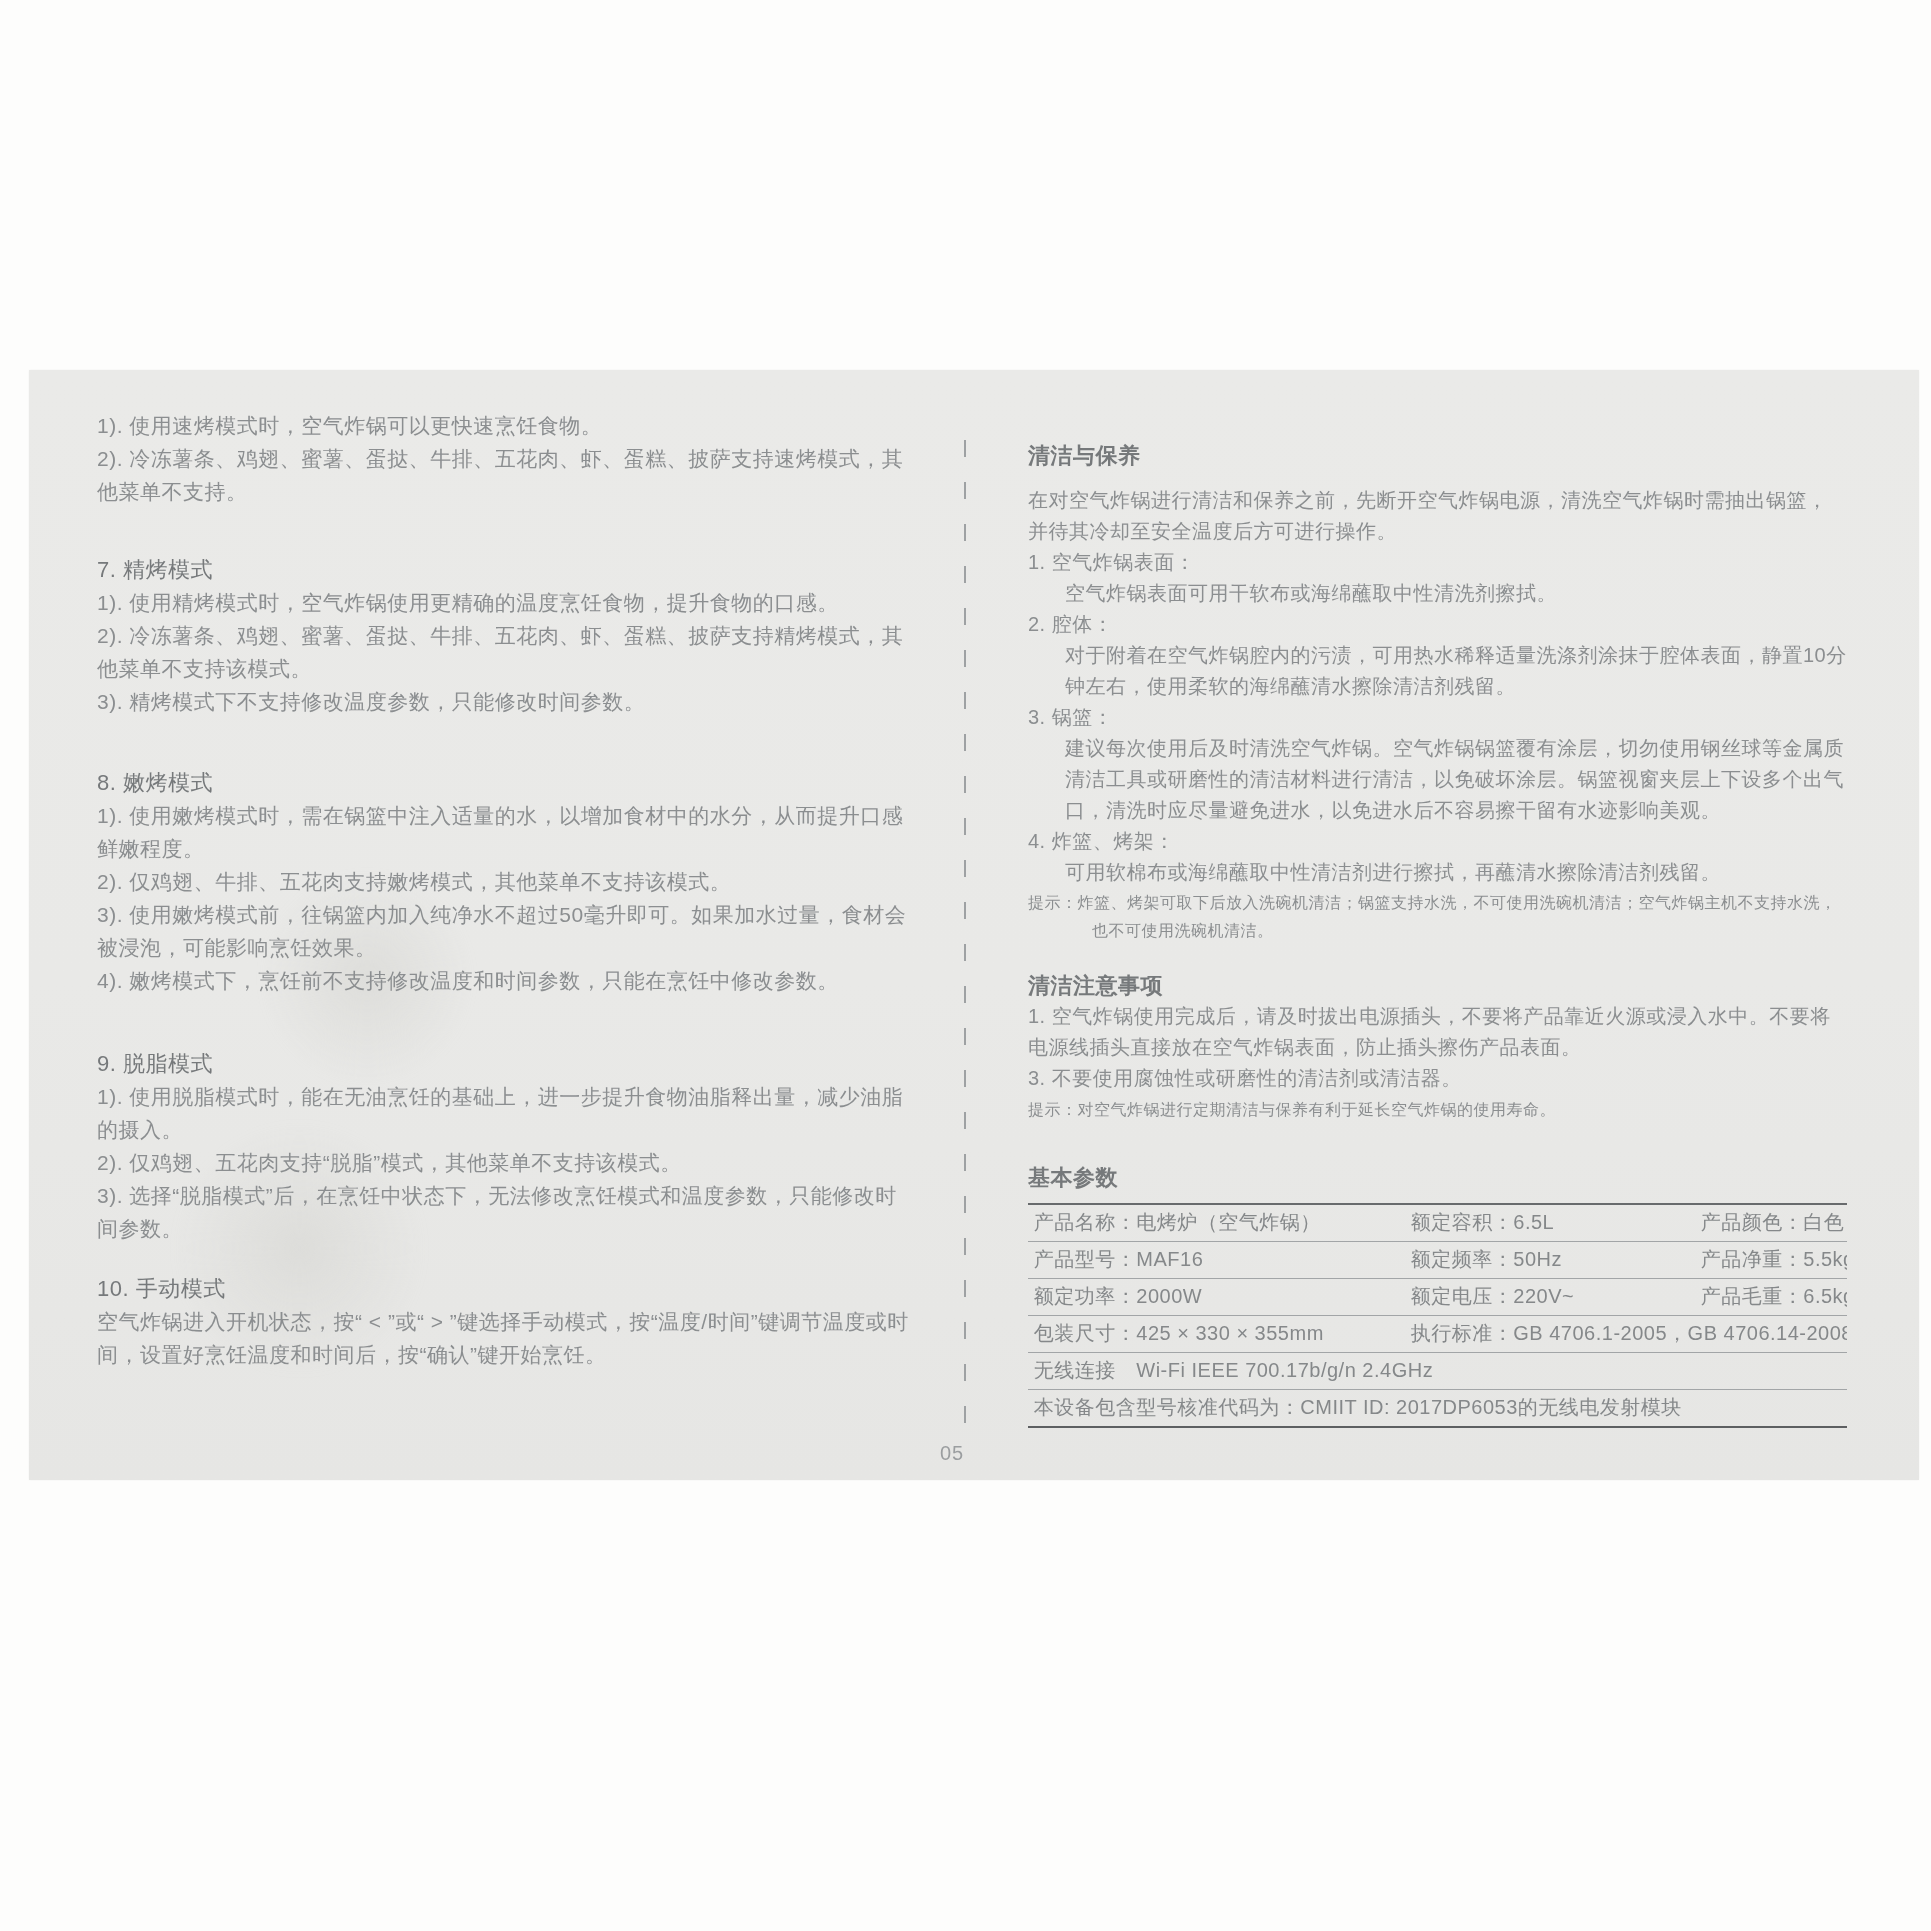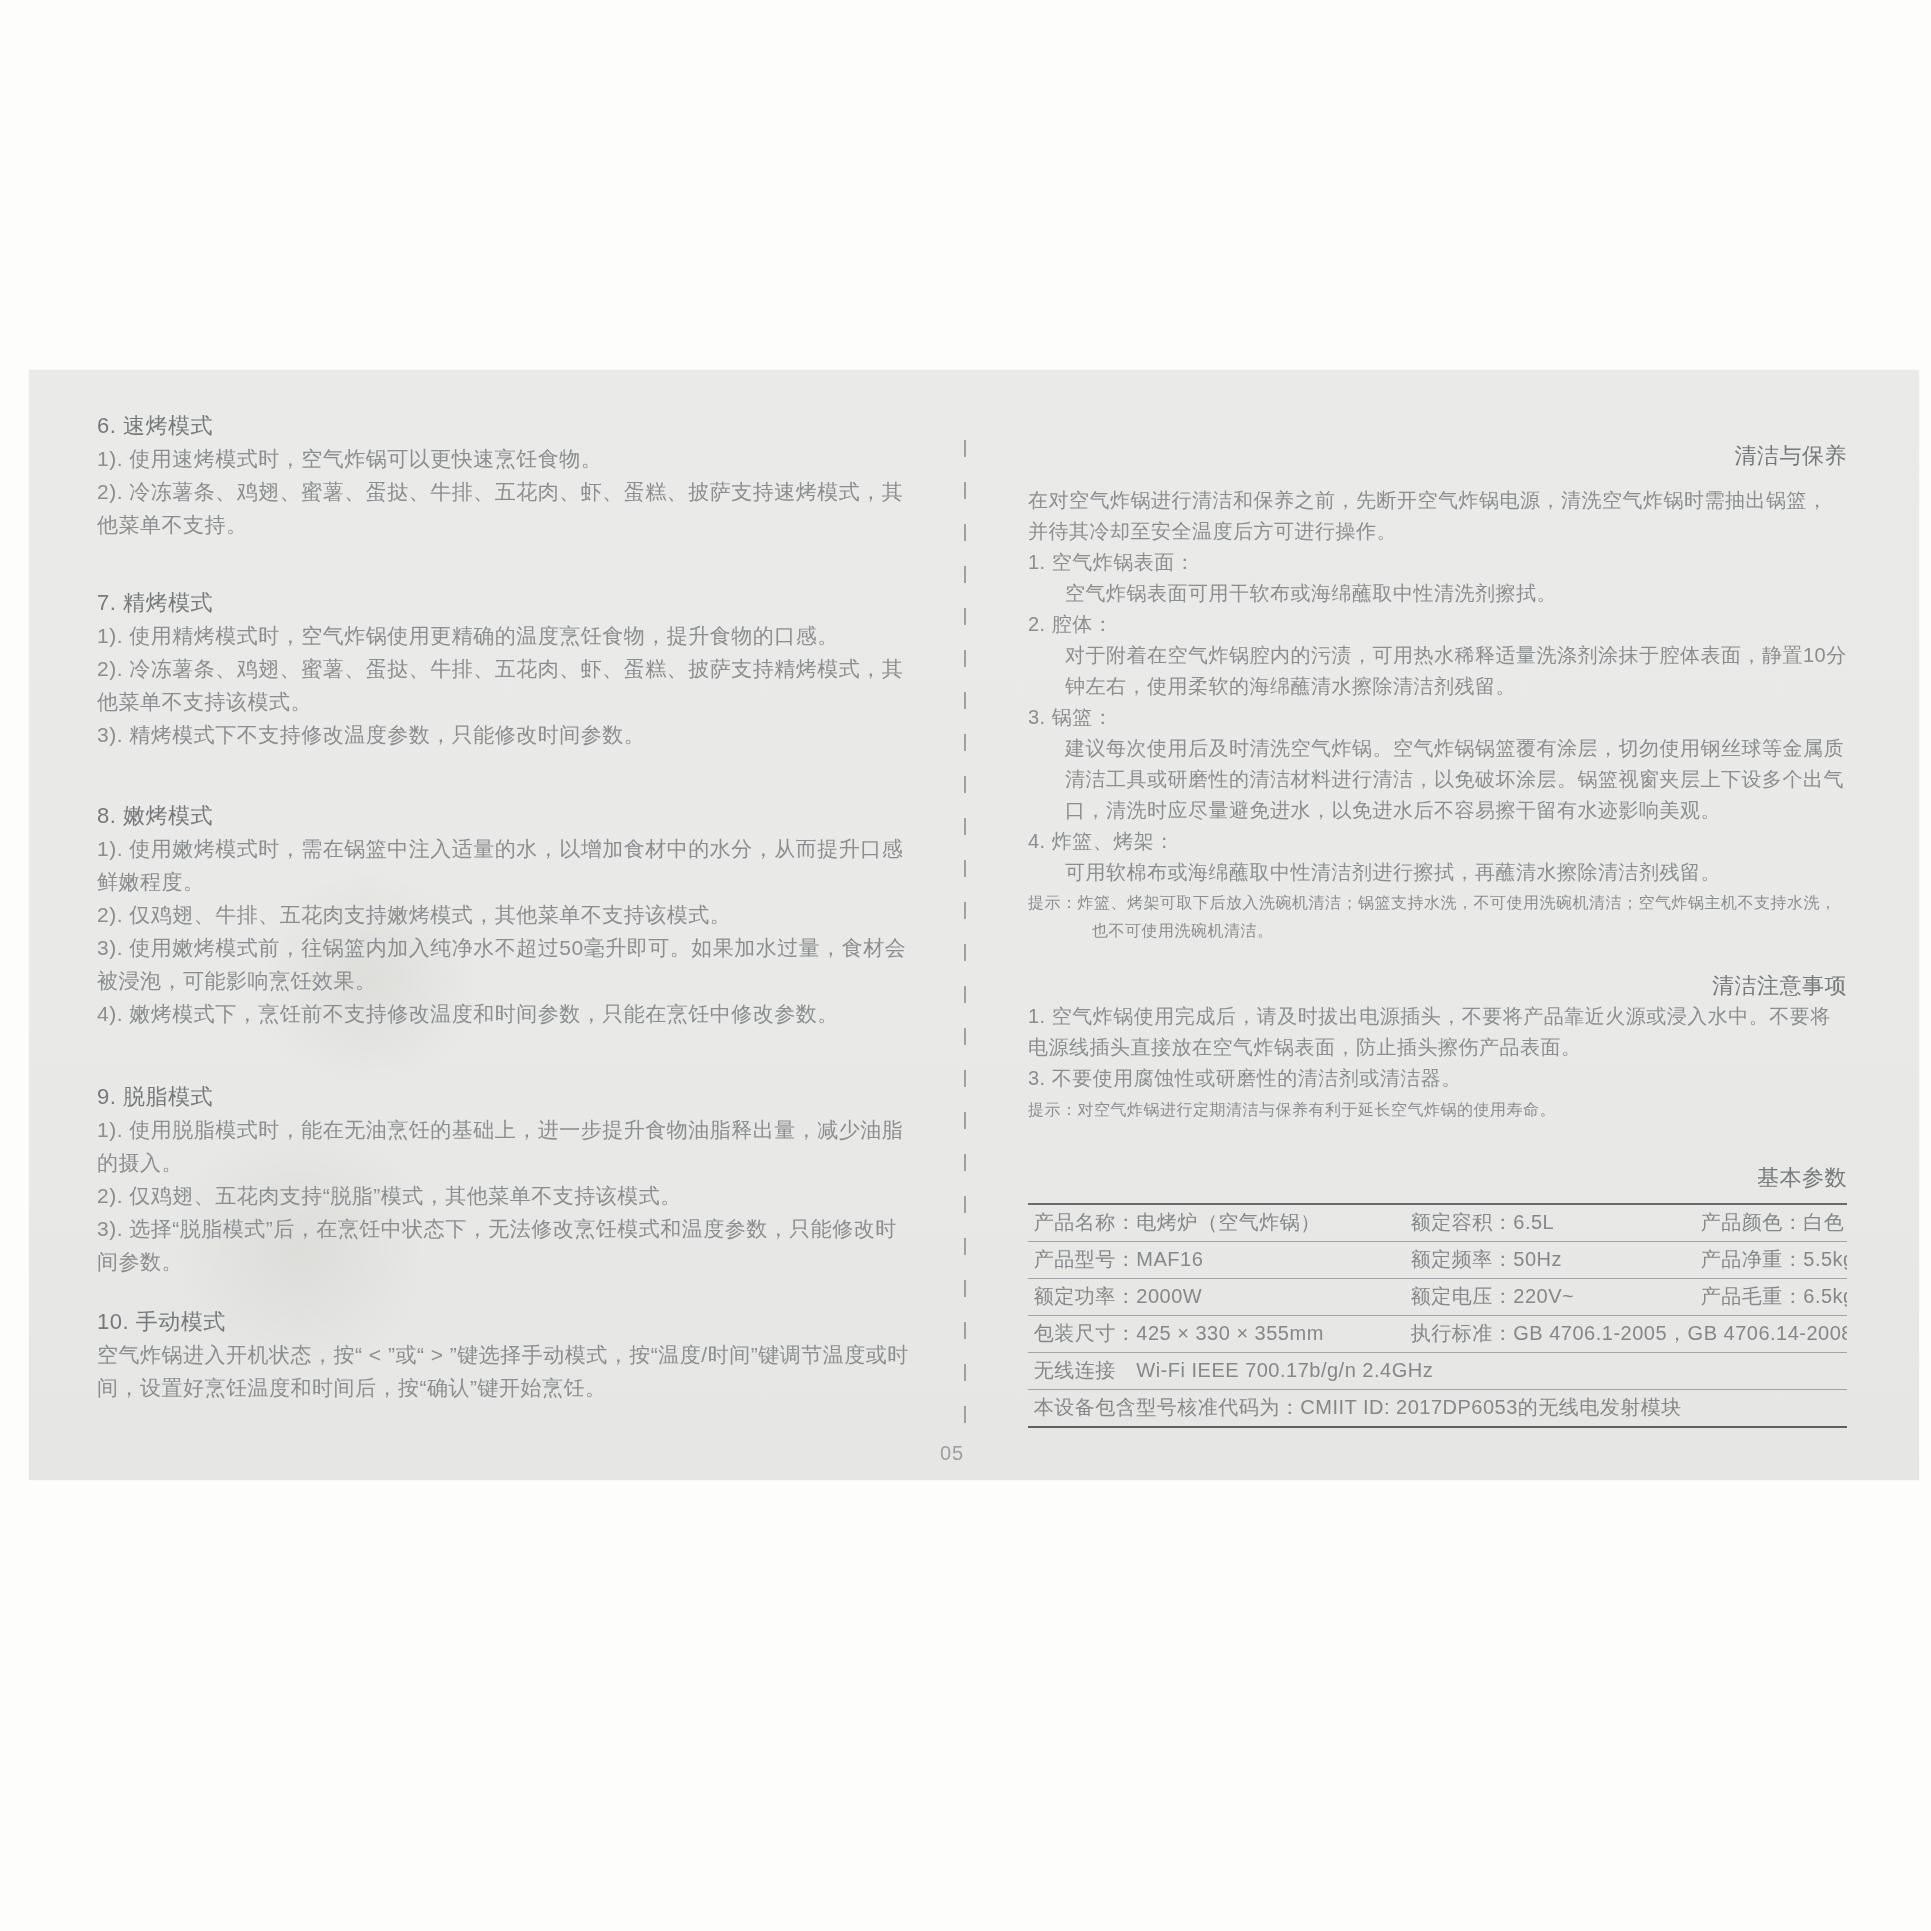--- a/index.html
+++ b/index.html
@@ -51,22 +51,21 @@
     color: #8b8e90;
     font-size: 20px;
     line-height: 31px;
     letter-spacing: 0.5px;
   }
   .rtitle {
     color: #76797b;
     font-size: 22px;
     line-height: 31px;
     margin: 0 0 13.5px 0;
-    font-weight: normal;
-    text-align: right;
+    font-weight: bold;
   }
   .intro { margin: 0; }
   .item-label { margin: 0; }
   .item-detail { margin: 0; padding-left: 37px; }
   .note {
     margin: 1.9px 0 0 0;
     font-size: 16px;
     line-height: 28px;
     color: #93969
 
@@ -126,21 +125,20 @@
 <div class="scan-page">
 
   <div class="ghost" style="left:232px; top:502px; width:212px; height:212px;"></div>
   <div class="ghost" style="left:145px; top:753px; width:251px; height:251px;"></div>
 
   <div class="fold-line"></div>
 
   <div class="col-left">
 
     <div class="section">
-      <p class="sec-title">6. 速烤模式</p>
       <p class="para">1). 使用速烤模式时，空气炸锅可以更快速烹饪食物。</p>
       <p class="para">2). 冷冻薯条、鸡翅、蜜薯、蛋挞、牛排、五花肉、虾、蛋糕、披萨支持速烤模式，其他菜单不支持。</p>
     </div>
 
     <div class="section" style="margin-top:45px;">
       <p class="sec-title">7. 精烤模式</p>
       <p class="para">1). 使用精烤模式时，空气炸锅使用更精确的温度烹饪食物，提升食物的口感。</p>
       <p class="para">2). 冷冻薯条、鸡翅、蜜薯、蛋挞、牛排、五花肉、虾、蛋糕、披萨支持精烤模式，其他菜单不支持该模式。</p>
       <p class="para">3). 精烤模式下不支持修改温度参数，只能修改时间参数。</p>
     </div>

